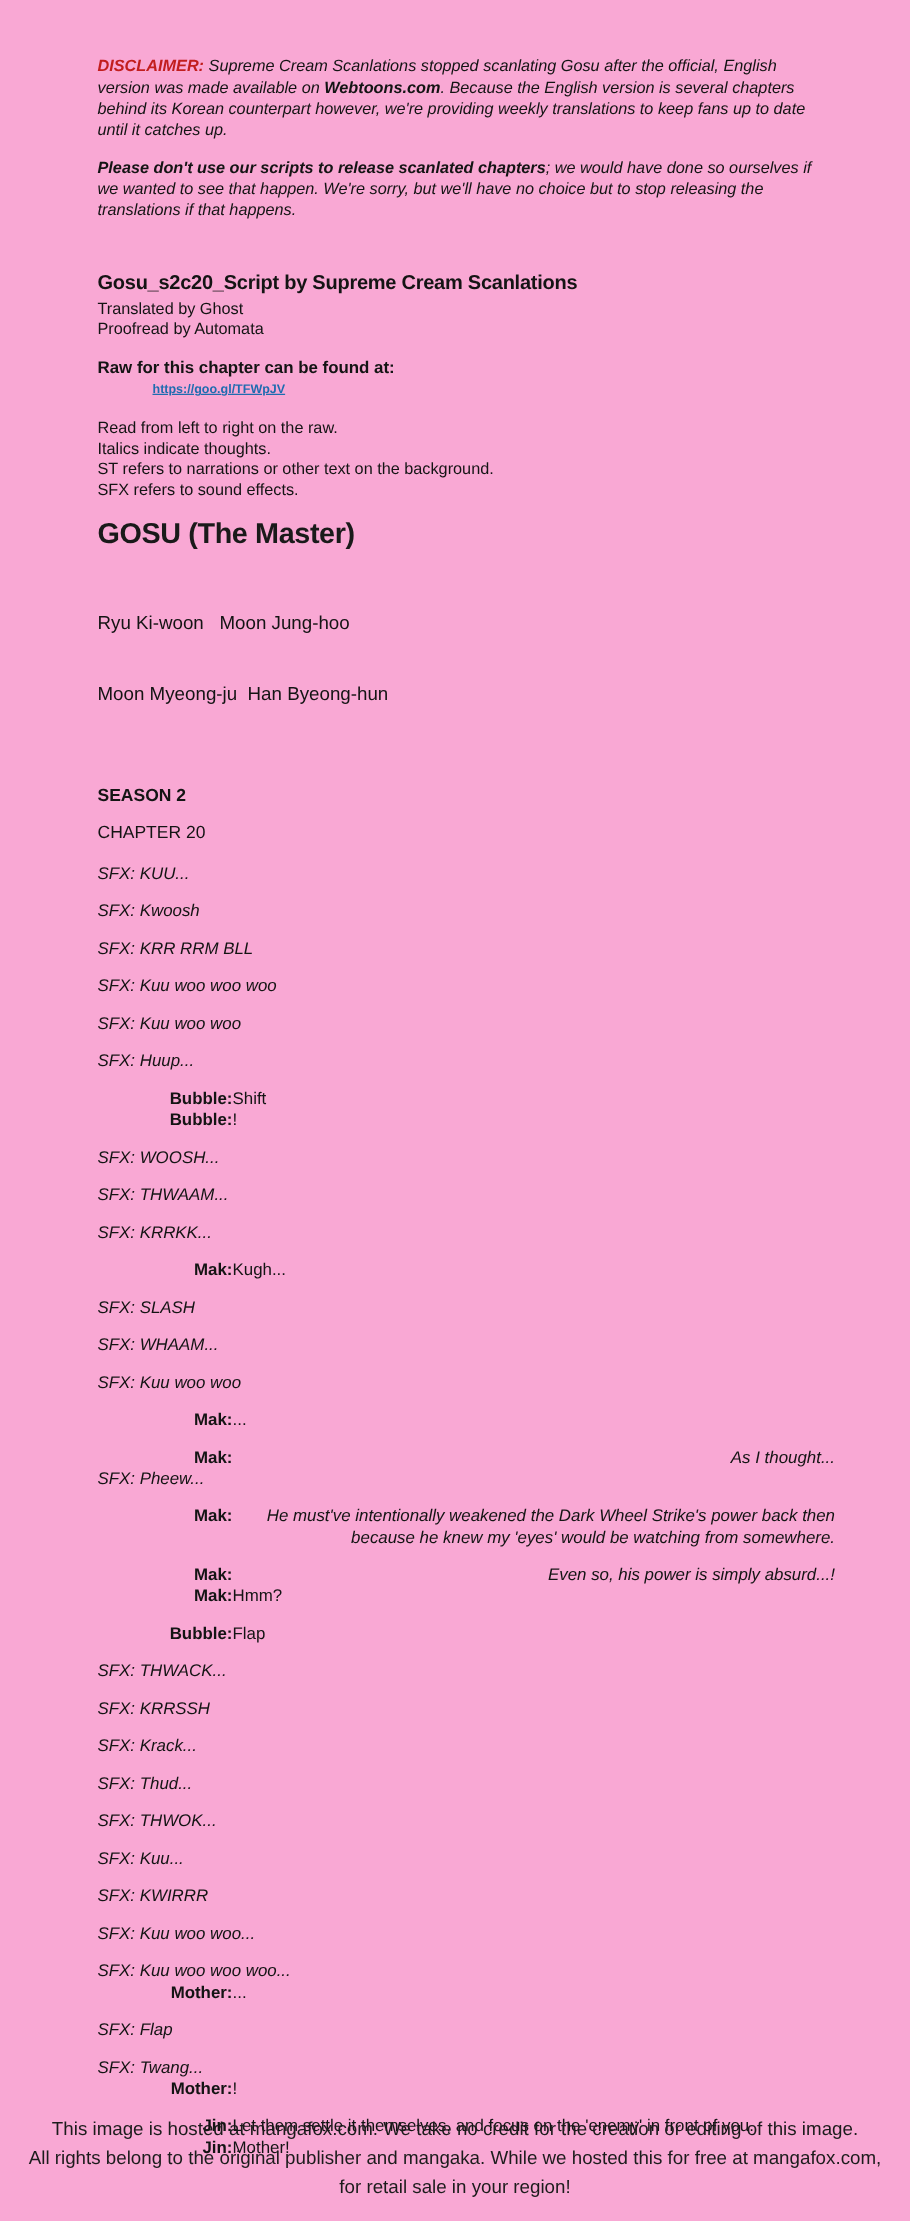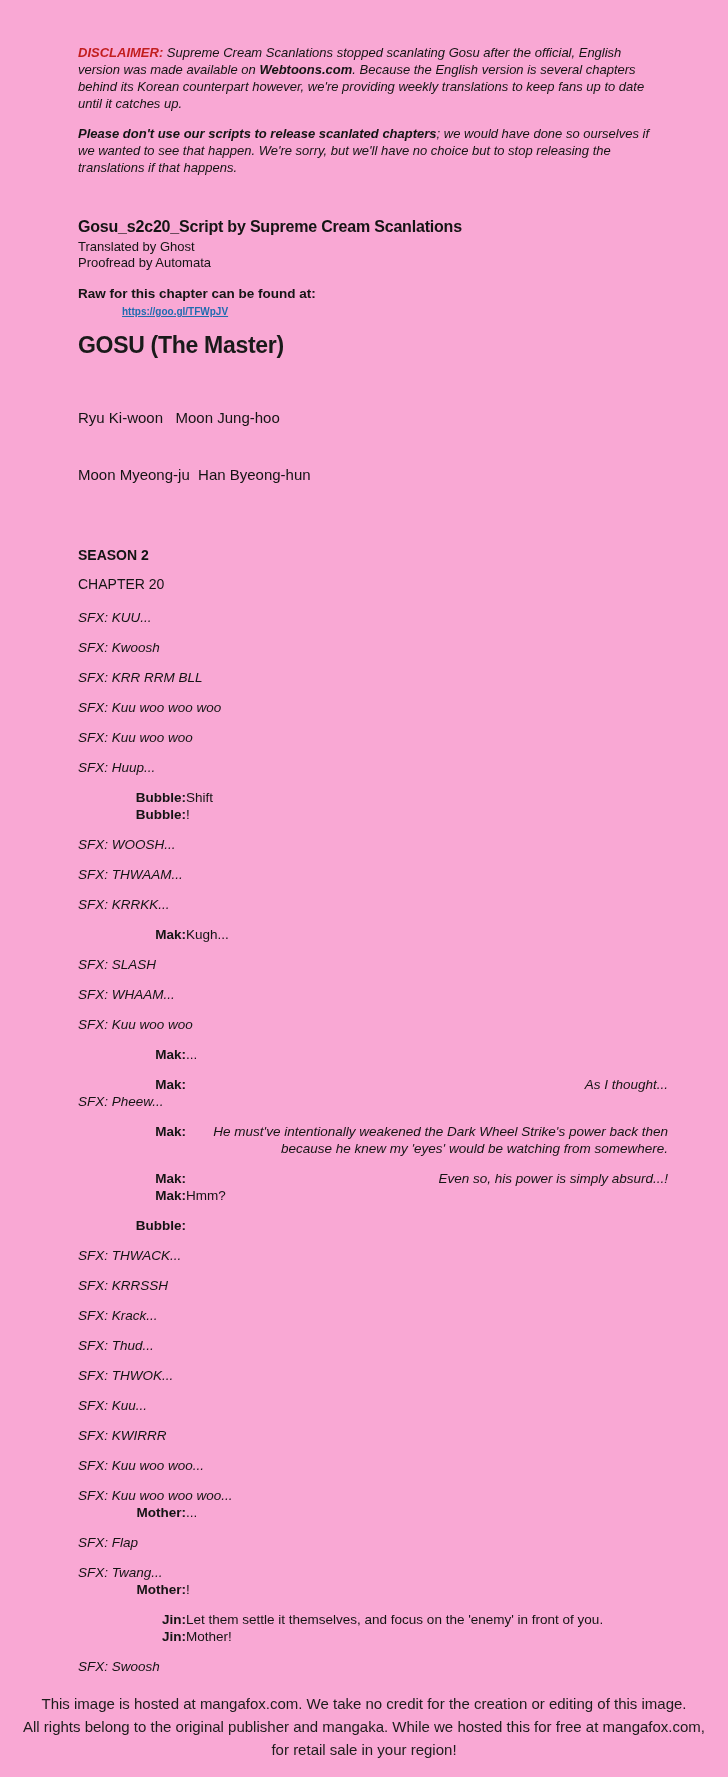--- a/index.html
+++ b/index.html
@@ -83,20 +83,26 @@
 
     <div class="script-title">Gosu_s2c20_Script by Supreme Cream Scanlations</div>
     <div class="credits">
       <div>Translated by Ghost</div>
       <div>Proofread by Automata</div>
     </div>
 
     <div class="raw-label">Raw for this chapter can be found at:</div>
     <span class="raw-link">https://goo.gl/TFWpJV</span>
 
+    <div class="notes">
+      <div>Read from left to right on the raw.</div>
+      <div>Italics indicate thoughts.</div>
+      <div>ST refers to narrations or other text on the background.</div>
+      <div>SFX refers to sound effects.</div>
+    </div>
 
     <div class="gosu-title">GOSU (The Master)</div>
     <div class="names">
       <div>Ryu Ki-woon   Moon Jung-hoo</div>
       <div>Moon Myeong-ju  Han Byeong-hun</div>
     </div>
 
     <div class="season">SEASON 2</div>
     <div class="chapter">CHAPTER 20</div>
 
@@ -141,20 +147,21 @@
         <div class="script-line gap cue">
           <span class="cue-label">Mak:</span>
           <span class="cue-text italic">Even so, his power is simply absurd...!</span>
         </div>
         <div class="script-line cue">
           <span class="cue-label">Mak:</span>
           <span class="cue-text">Hmm?</span>
         </div>
         <div class="script-line gap cue">
           <span class="cue-label">Bubble:</span>
+          <span class="cue-text">Flap</span>
         </div>
         <div class="script-line gap sfx">SFX: THWACK...</div>
         <div class="script-line gap sfx">SFX: KRRSSH</div>
         <div class="script-line gap sfx">SFX: Krack...</div>
         <div class="script-line gap sfx">SFX: Thud...</div>
         <div class="script-line gap sfx">SFX: THWOK...</div>
         <div class="script-line gap sfx">SFX: Kuu...</div>
         <div class="script-line gap sfx">SFX: KWIRRR</div>
         <div class="script-line gap sfx">SFX: Kuu woo woo...</div>
         <div class="script-line gap sfx">SFX: Kuu woo woo woo...</div>
@@ -169,21 +176,20 @@
           <span class="cue-text">!</span>
         </div>
         <div class="script-line gap cue">
           <span class="cue-label">Jin:</span>
           <span class="cue-text">Let them settle it themselves, and focus on the 'enemy' in front of you.</span>
         </div>
         <div class="script-line cue">
           <span class="cue-label">Jin:</span>
           <span class="cue-text">Mother!</span>
         </div>
-        <div class="script-line gap sfx">SFX: Swoosh</div>
       </div>
   </div>
 
   <div class="footer">
     <div>This image is hosted at mangafox.com. We take no credit for the creation or editing of this image.</div>
     <div>All rights belong to the original publisher and mangaka. While we hosted this for free at mangafox.com,</div>
     <div>for retail sale in your region!</div>
   </div>
 </div>
 

